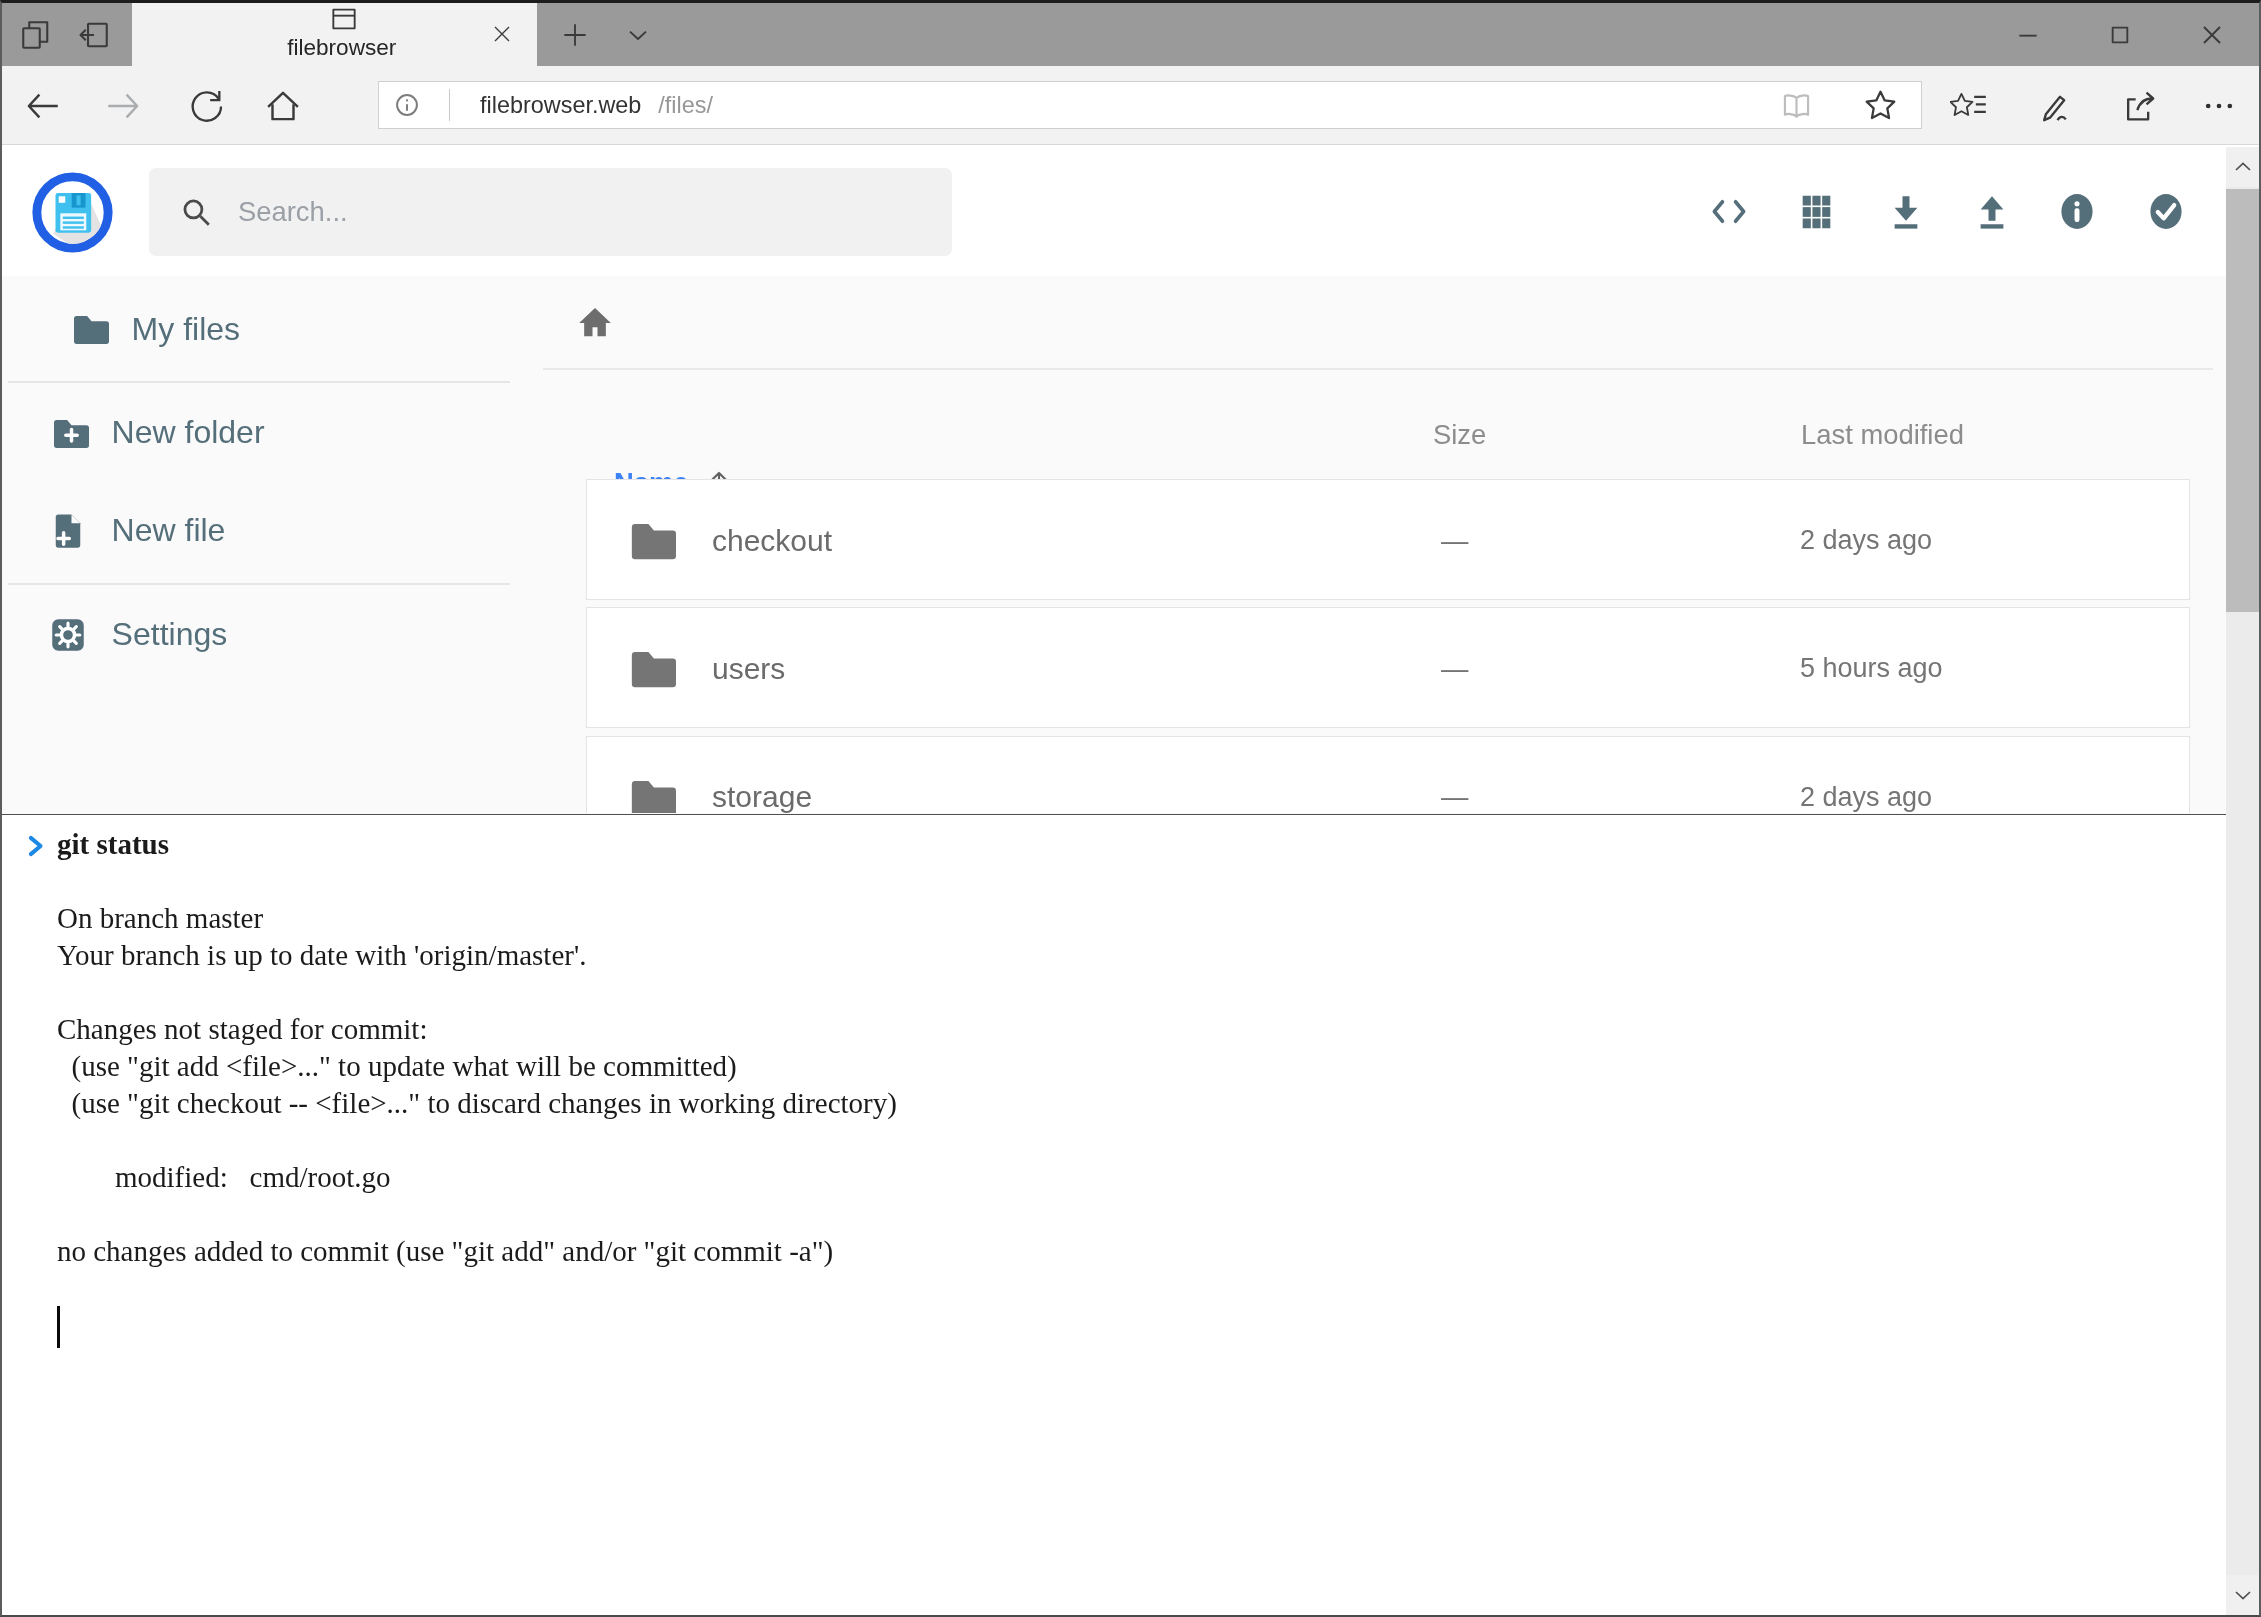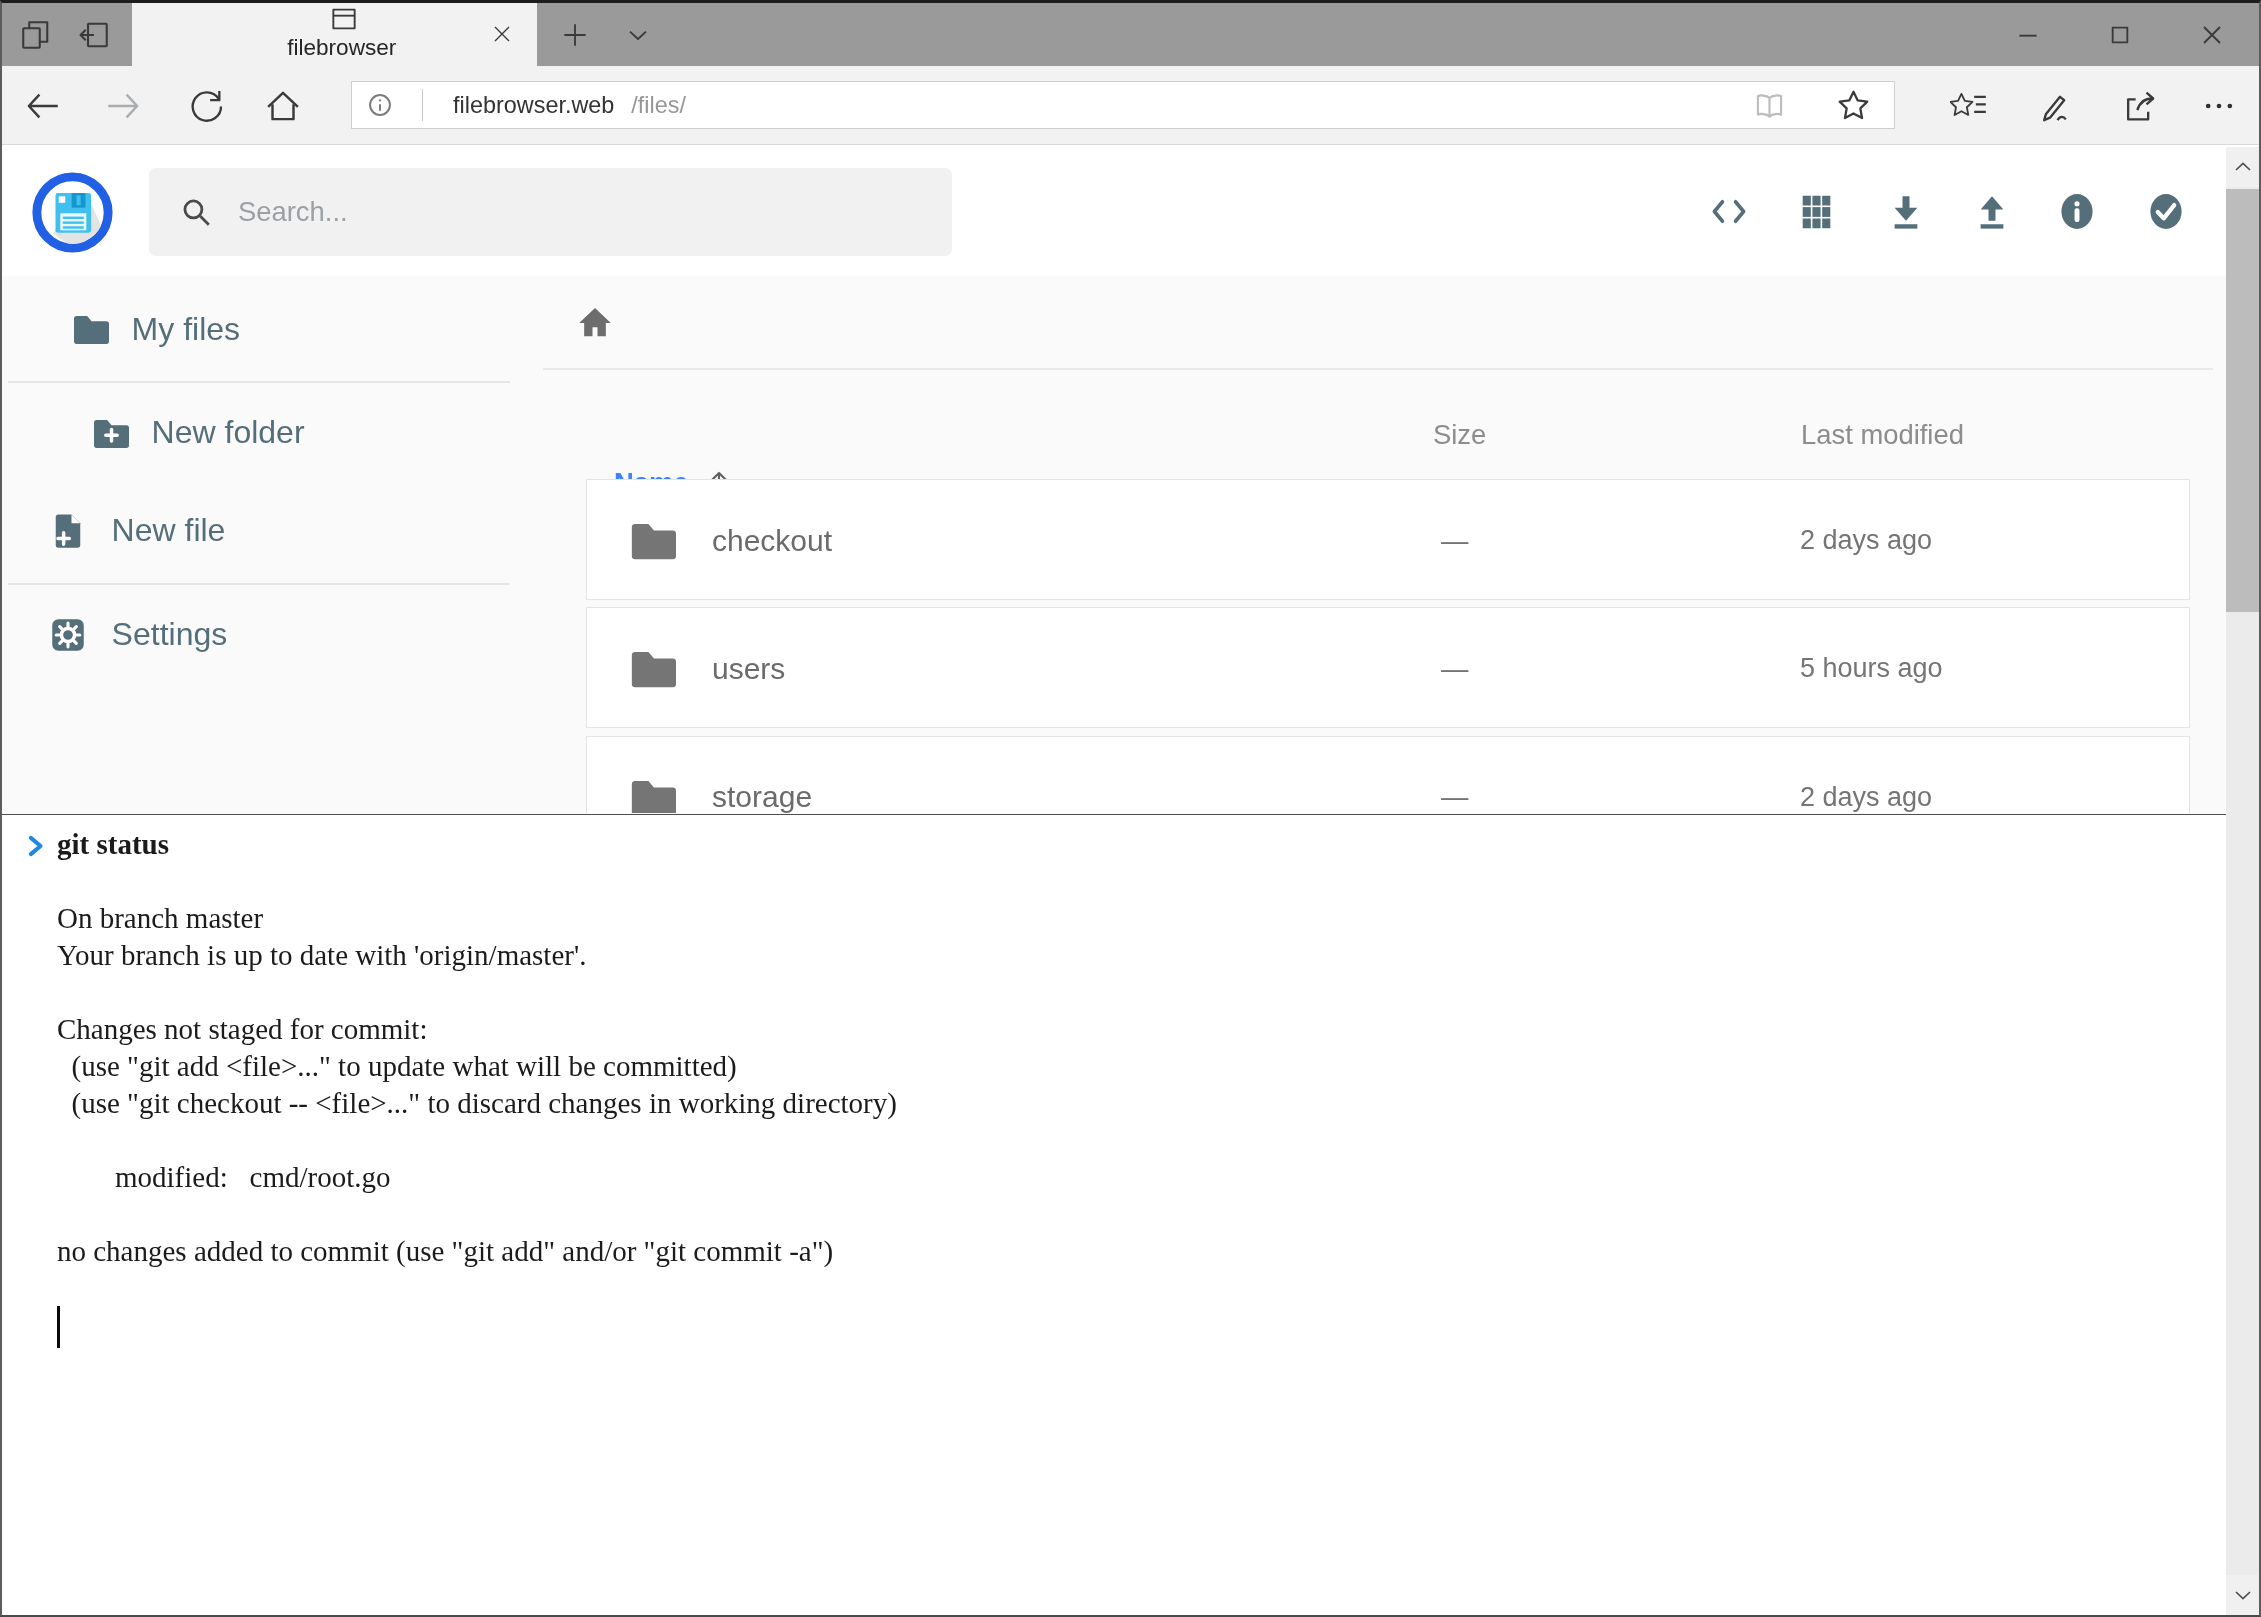--- a/index.html
+++ b/index.html
@@ -14,21 +14,21 @@
   .tb-btn{position:absolute;top:3.2px;height:63px;display:flex;align-items:center;justify-content:center;}
   .tab{position:absolute;left:132px;top:3.2px;width:405px;height:63px;background:#f2f2f2;
        display:flex;align-items:center;flex-direction:column;}
   .tab-title{font-size:22.6px;color:#262626;margin-left:14.5px;white-space:nowrap;}
   .win-btn{position:absolute;top:3.2px;width:84px;height:63px;display:flex;align-items:center;justify-content:center;}
 
   
   .toolbar{position:absolute;left:0;top:66px;width:2261px;height:79px;background:#f2f2f2;
            border-bottom:0.8px solid #d8d8d8;box-sizing:border-box;}
   .nav-btn{position:absolute;top:5.7px;width:68px;height:68px;display:flex;align-items:center;justify-content:center;}
-  .urlbox{position:absolute;left:351px;top:15.3px;width:1544px;height:48px;background:#fff;
+  .urlbox{position:absolute;left:378px;top:15.3px;width:1544px;height:48px;background:#fff;
           border:0.8px solid #cfcfcf;box-sizing:border-box;display:flex;align-items:center;gap:17px;}
   .url-divider{width:0.8px;height:32px;background:#c9c9c9;margin:0 13px 0 8px;}
   .url-text{font-size:23.4px;color:#333;white-space:nowrap;}
   .url-path{color:#979797;}
   .url-spacer{flex:1;}
 
   
   .app{position:absolute;left:0;top:145px;width:2261px;height:668px;background:#fafafa;overflow:hidden;}
   .app-header{position:absolute;left:0;top:0;width:2261px;height:131px;background:#fff;}
   .searchbar{position:absolute;left:149px;top:23.4px;width:803px;height:88px;background:#f1f1f2;
@@ -287,21 +287,21 @@
     </div>
 
     <div class="sidebar">
       <div class="side-item" style="top:22.6px;padding-left:20px;">
         <svg width="42" height="42" viewBox="0 0 48 48" fill="#546e7a">
           <path d="M8 12a3 3 0 0 1 3-3h12l5 6h17a3 3 0 0 1 3 3v20a3 3 0 0 1-3 3H11a3 3 0 0 1-3-3z"></path>
         </svg>
         <span class="side-label">My files</span>
       </div>
       <div class="side-div" style="top:105px;"></div>
-      <div class="side-item" style="top:126px;padding-left:40px;">
+      <div class="side-item" style="top:126px;">
         <svg width="42" height="42" viewBox="0 0 48 48">
           <path d="M8 12a3 3 0 0 1 3-3h12l5 6h17a3 3 0 0 1 3 3v20a3 3 0 0 1-3 3H11a3 3 0 0 1-3-3z" fill="#546e7a"></path>
           <path d="M28 20v13 M21.5 26.5h13" stroke="#fff" stroke-width="4" stroke-linecap="round"></path>
         </svg>
         <span class="side-label">New folder</span>
       </div>
       <div class="side-item" style="top:224px;">
         <svg width="42" height="42" viewBox="0 0 48 48">
           <path d="M13 5h15l10 10v25a3 3 0 0 1-3 3H13a3 3 0 0 1-3-3V8a3 3 0 0 1 3-3z" fill="#546e7a"></path>
           <path d="M28 5l10 10H28z" fill="#fafafa"></path>

